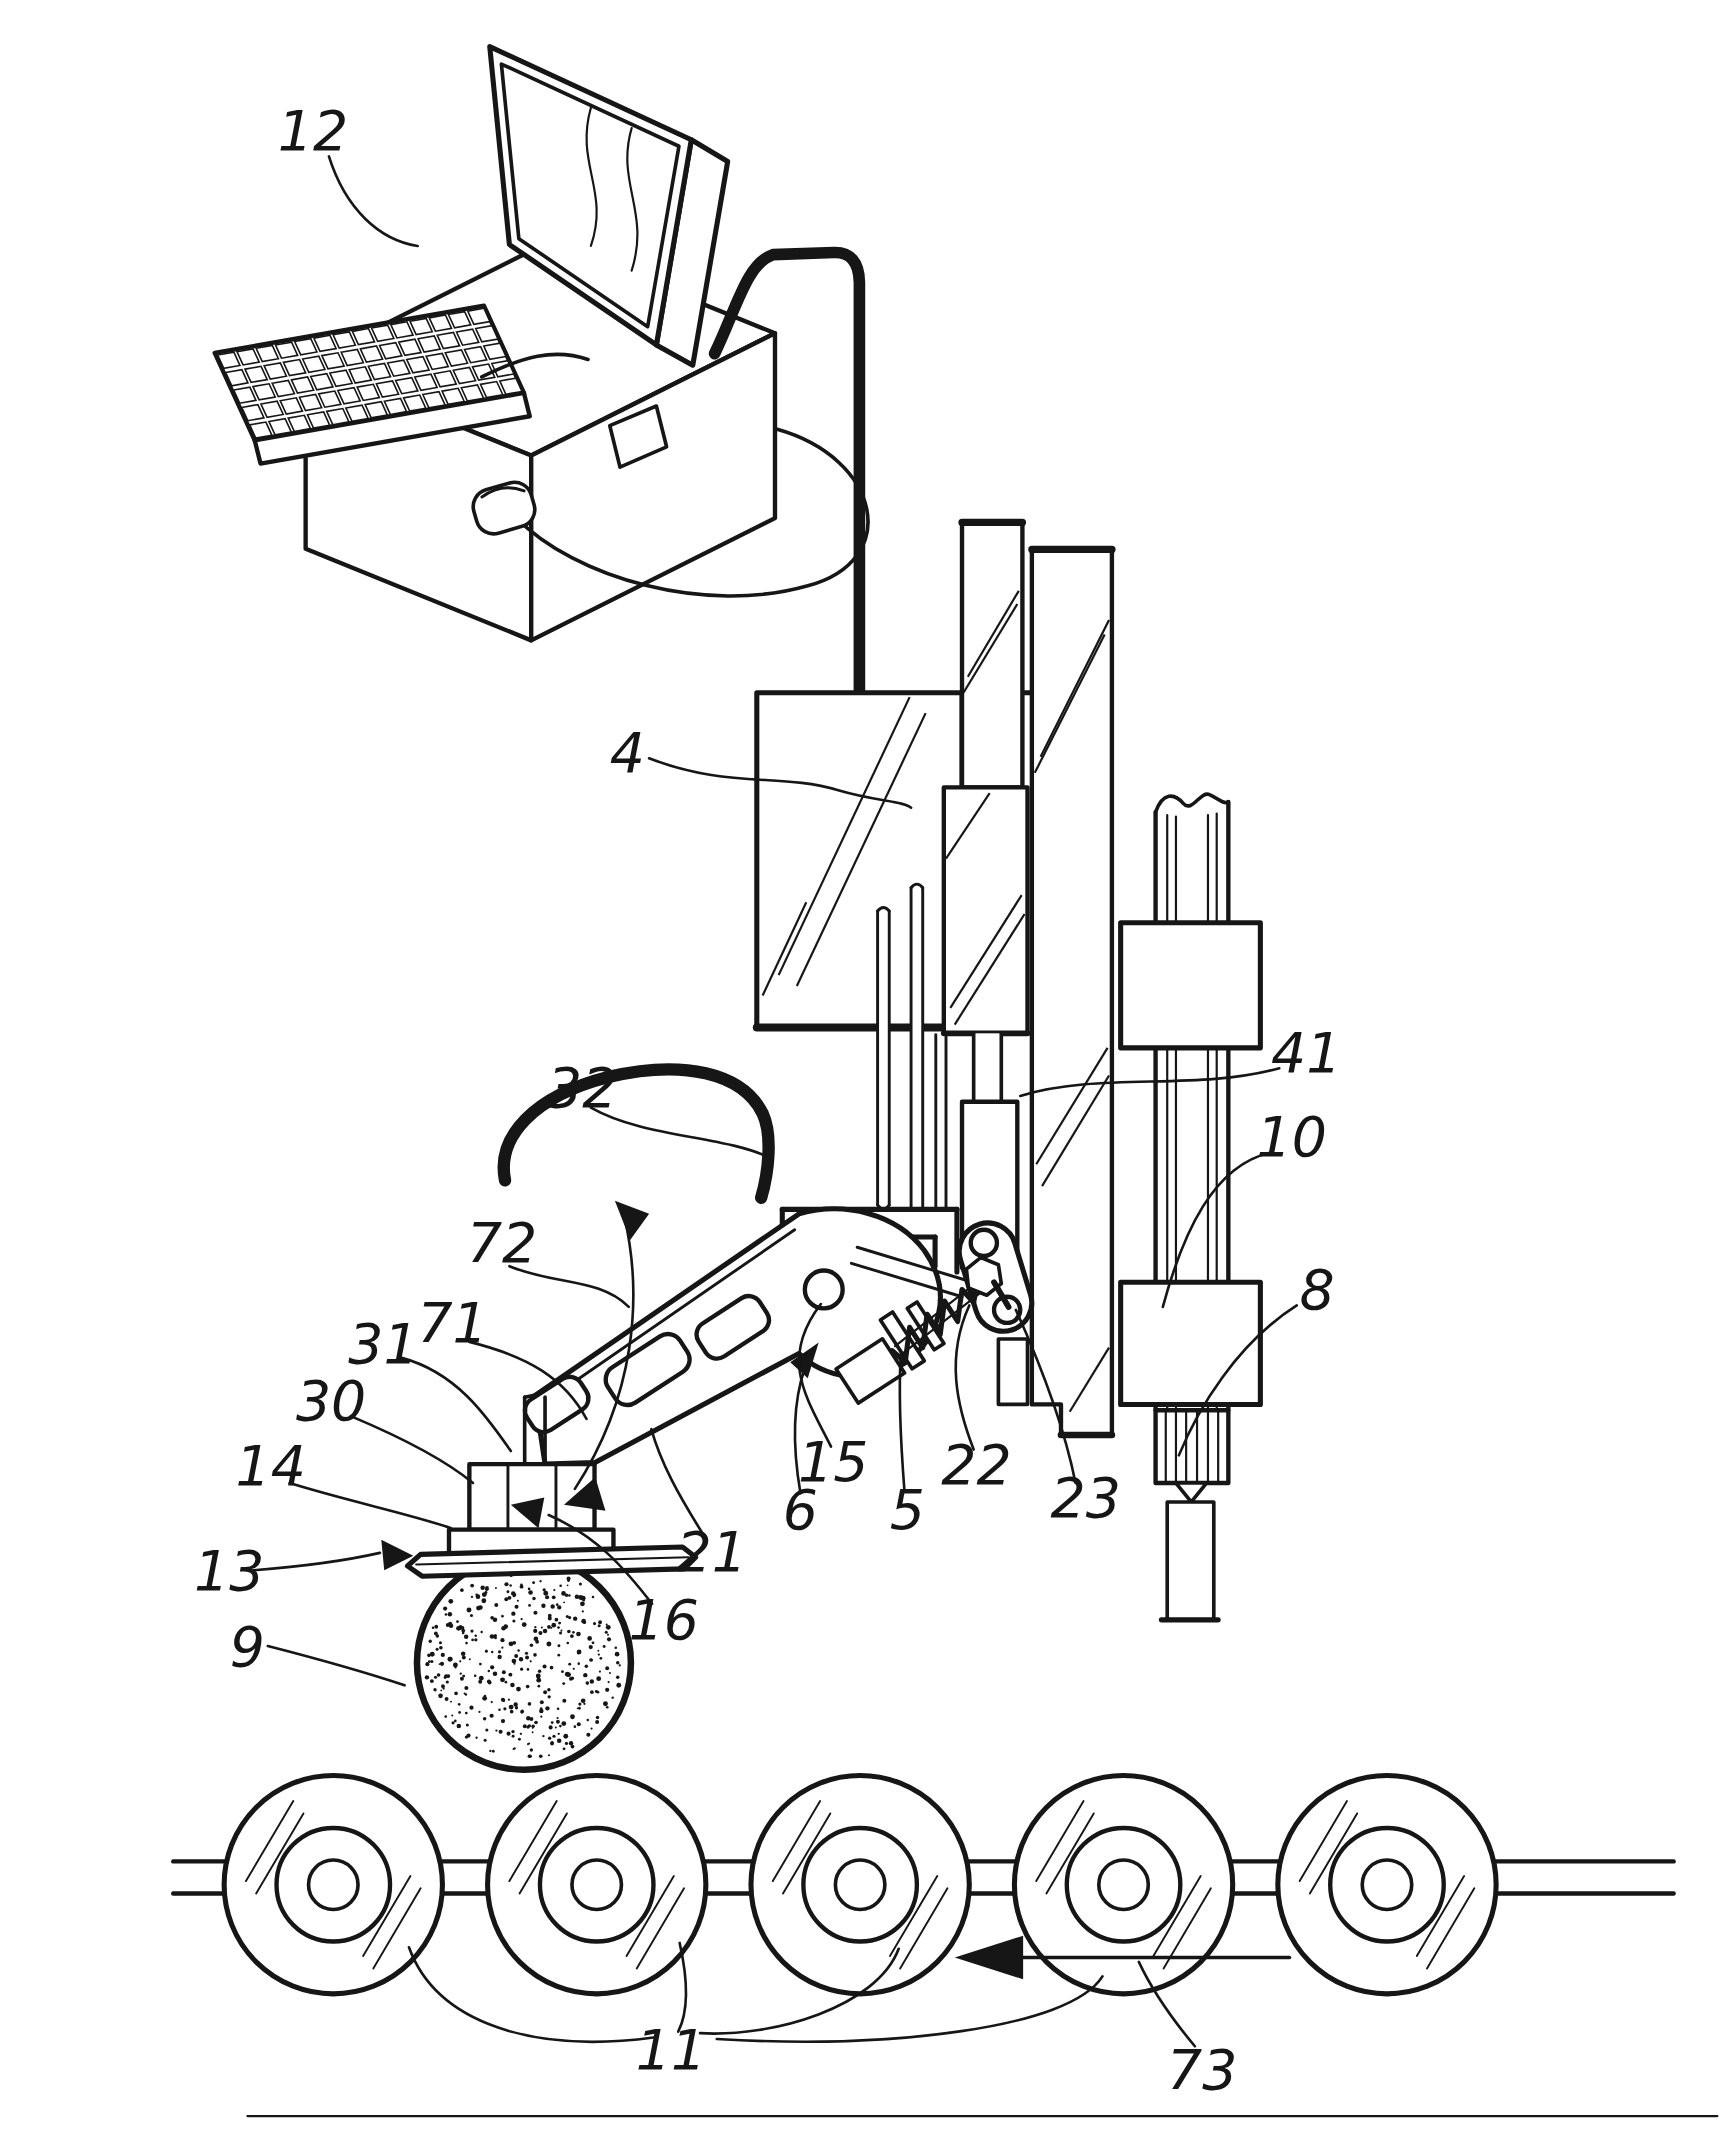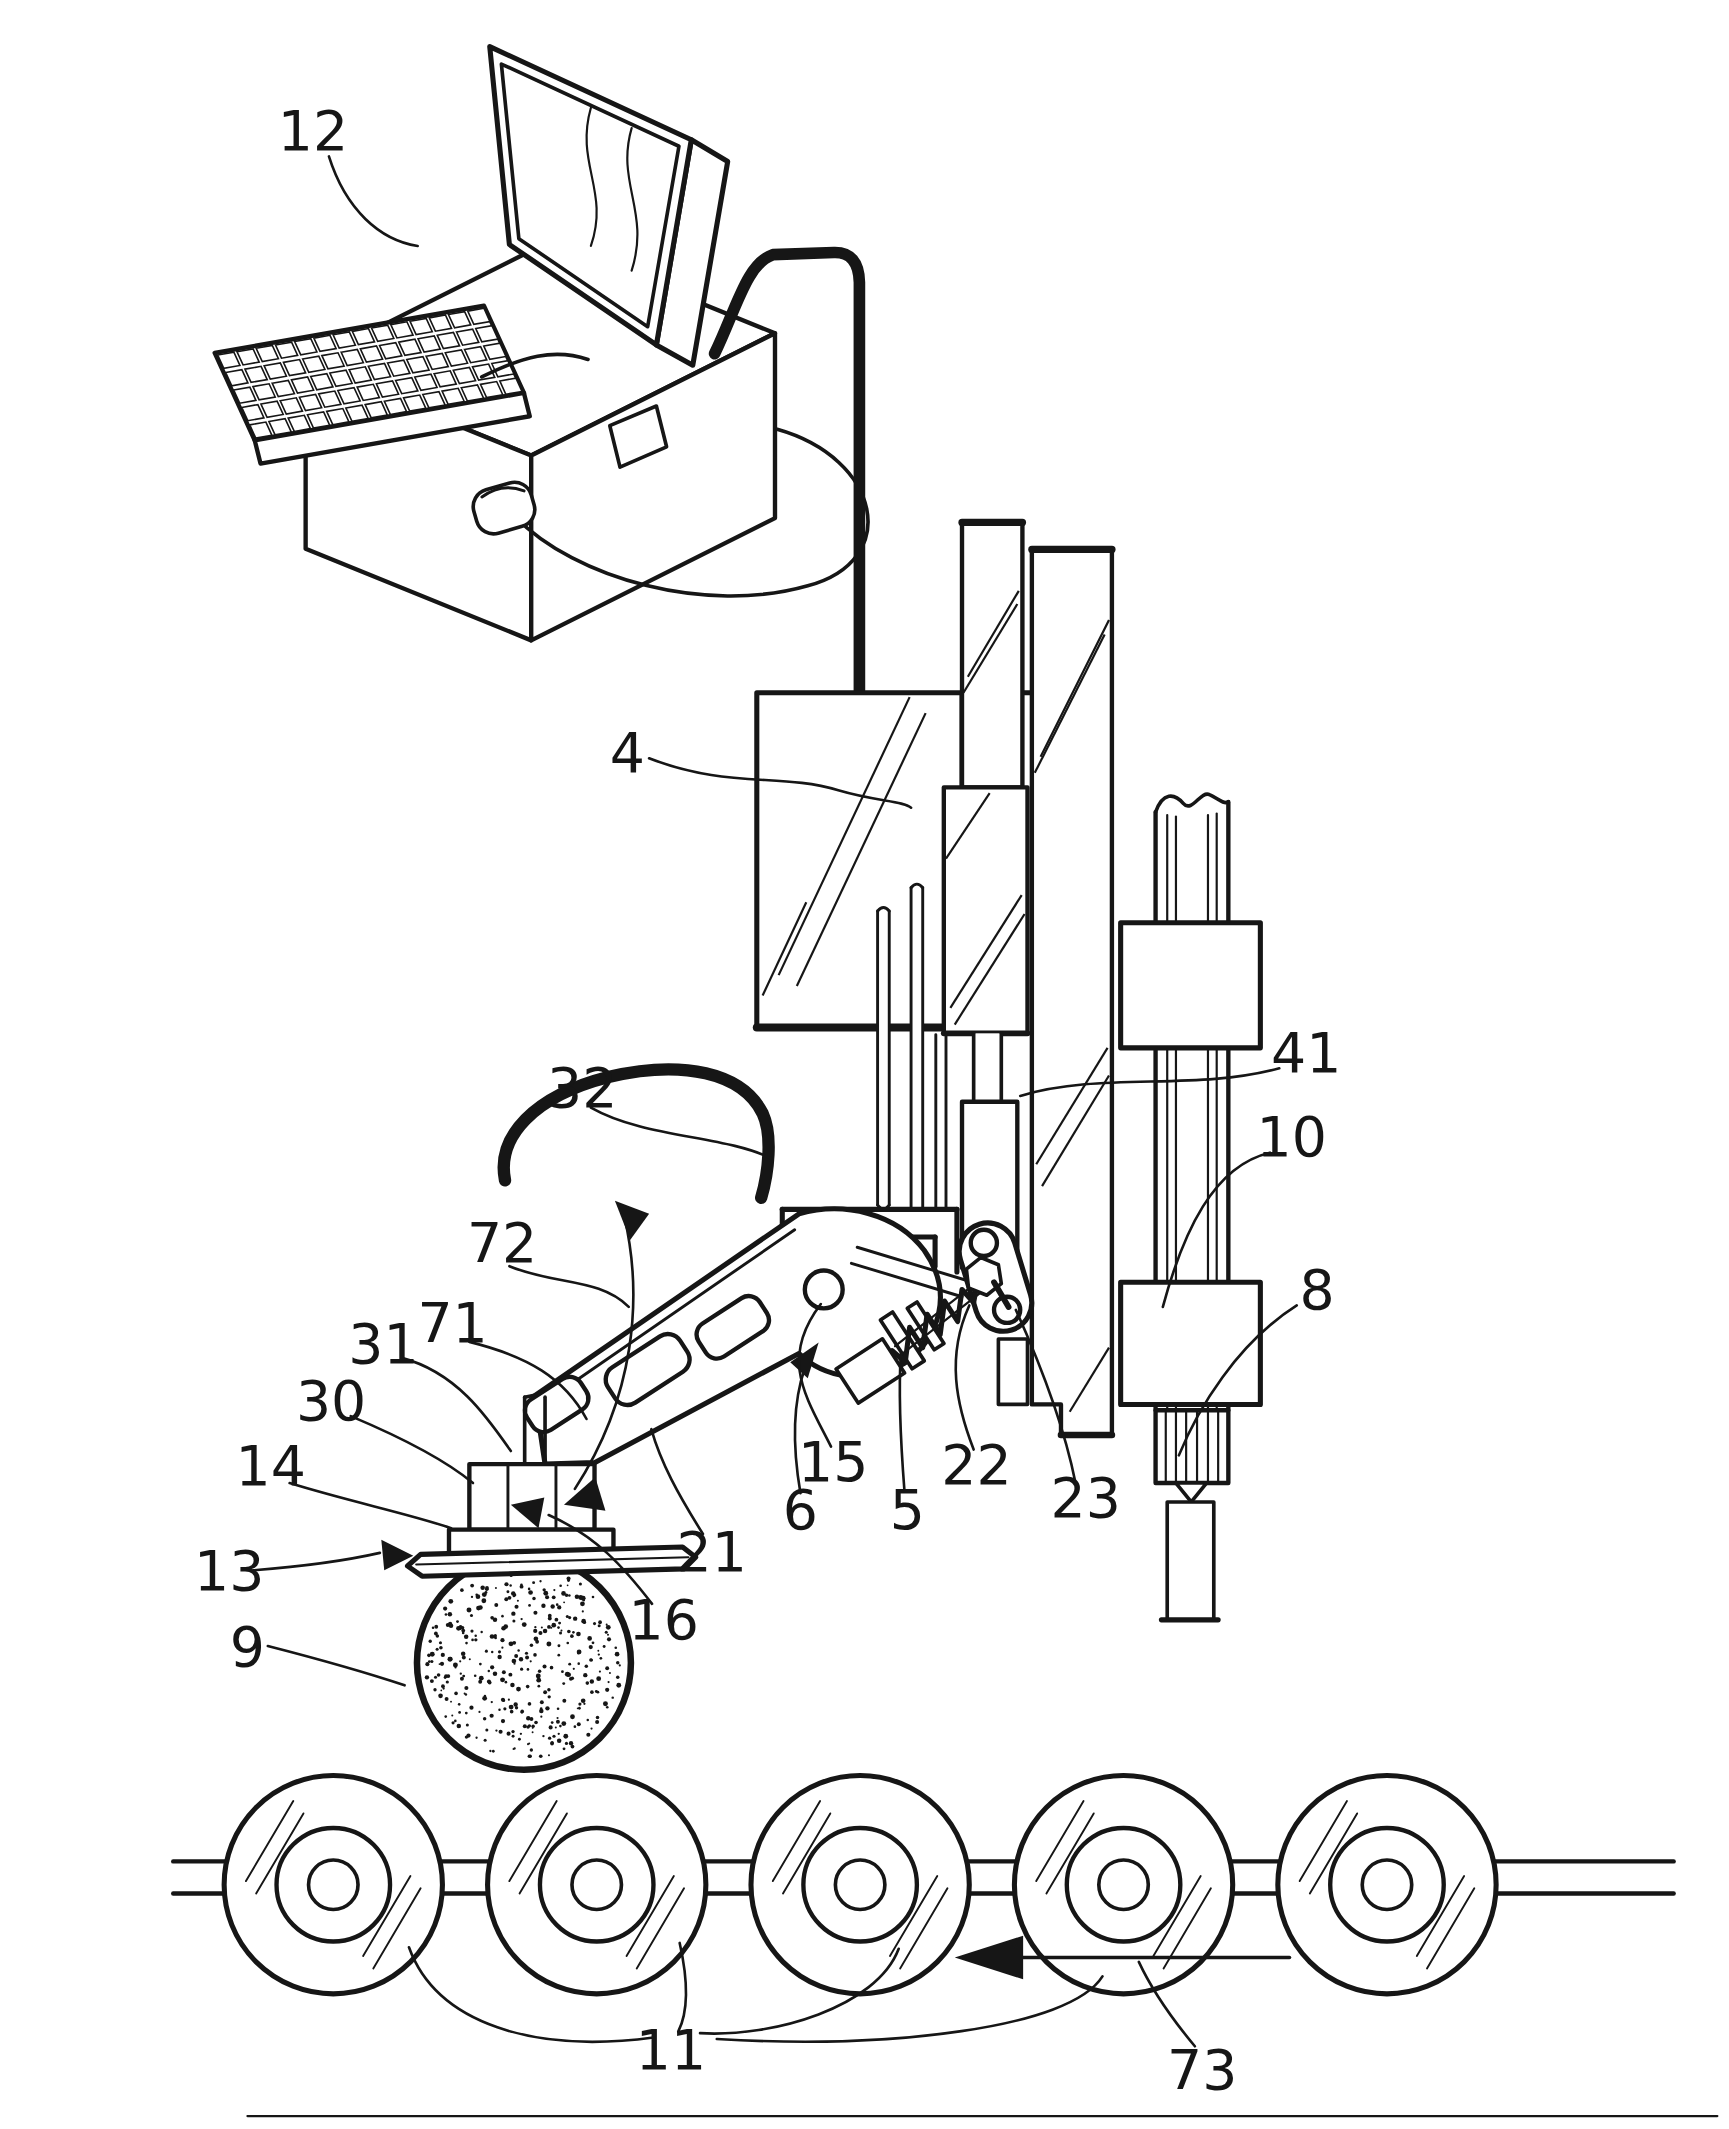--- a/index.html
+++ b/index.html
@@ -1,16 +1,16 @@
 <!DOCTYPE html>
 <html style="font-size:11.6px"><head>
 <meta charset="utf-8">
 <style>
   html,body{margin:0;padding:0;background:#e8e8e8;}
-  .page{width:100%;max-width:1729px;margin:0 auto;background:#be185d;}
+  .page{width:100%;max-width:1729px;margin:0 auto;background:#be185d;font-style:italic;}
   svg{display:block;width:100%;height:auto;background:#ffffff;}
   .ln{stroke:#161616;fill:none;stroke-linecap:round;stroke-linejoin:round;}
   .fw{fill:#ffffff;stroke:#161616;stroke-linejoin:round;}
   .lbl{font-family:"DejaVu Sans",sans-serif;fill:#161616;}
   .hatch{stroke:#161616;stroke-width:3;fill:none;}
   .leader{stroke:#161616;stroke-width:3.6;fill:none;stroke-linecap:round;}
   .head{fill:#161616;stroke:none;}
 </style>
 </head>
 <body>

